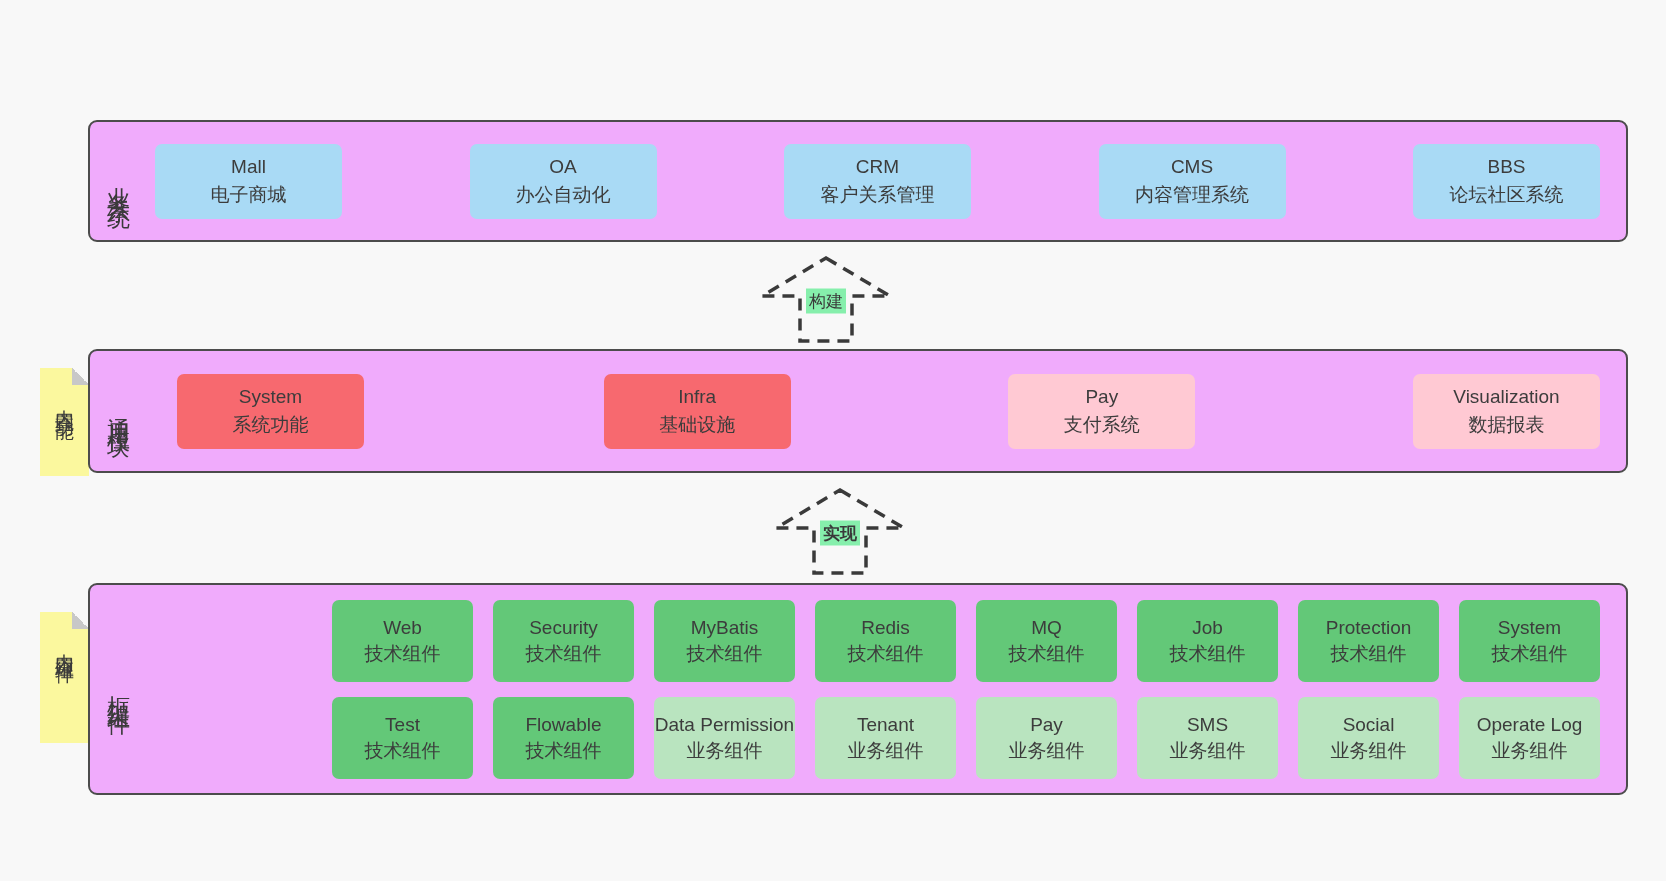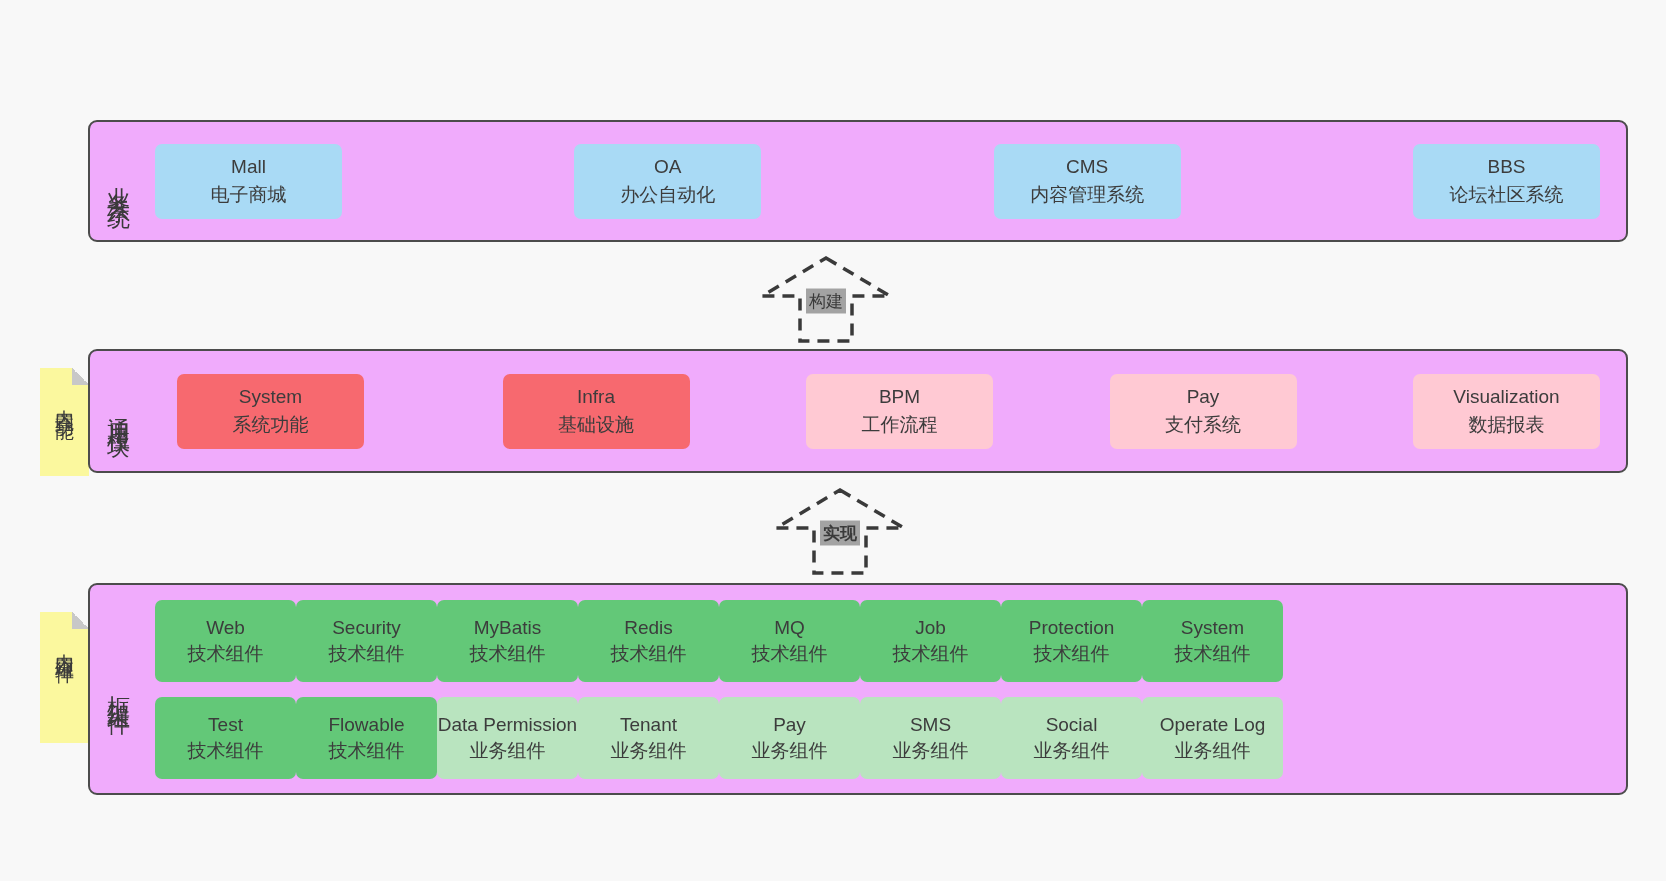--- a/index.html
+++ b/index.html
@@ -41,21 +41,21 @@
     align-items:center;
     padding:0 26px 0 20px;
   }
   .rows {
     flex:1;
     display:flex;
     flex-direction:column;
     gap:15px;
     padding:0 26px 0 20px;
   }
-  .row { display:flex; justify-content:flex-start; }
+  .row { display:flex; justify-content:flex-end;gap:20px; }
 
   
   .box {
     display:flex;
     flex-direction:column;
     justify-content:center;
     align-items:center;
     text-align:center;
     border-radius:7px;
     font-size:19px;
@@ -101,21 +101,21 @@
     fill:none;
     stroke:#3a3a3a;
     stroke-width:3.5;
     stroke-dasharray:12 8;
     stroke-linecap:butt;
   }
   .arrow-label {
     position:absolute;
     left:50%; top:52%;
     transform:translate(-50%,-50%);
-    background:#a3a3a3;
+    background:#86efac;
     padding:1px 3px;
     font-size:17px;
     color:#3a3a3a;
     white-space:nowrap;
   }
 </style>
 </head>
 <body>
 
 <div class="stage">
@@ -123,20 +123,24 @@
   <div class="panel" style="left:88px; top:120px; width:1540px; height:122px;">
     <div class="panel-label">业务系统</div>
     <div class="boxes">
       <div class="box box-lg blue">
         <div>Mall</div>
         <div>电子商城</div>
       </div>
       <div class="box box-lg blue">
         <div>OA</div>
         <div>办公自动化</div>
+      </div>
+      <div class="box box-lg blue">
+        <div>CRM</div>
+        <div>客户关系管理</div>
       </div>
       <div class="box box-lg blue">
         <div>CMS</div>
         <div>内容管理系统</div>
       </div>
       <div class="box box-lg blue">
         <div>BBS</div>
         <div>论坛社区系统</div>
       </div>
     </div>
@@ -158,24 +162,20 @@
     <div class="boxes">
       <div class="box box-lg red">
         <div>System</div>
         <div>系统功能</div>
       </div>
       <div class="box box-lg red">
         <div>Infra</div>
         <div>基础设施</div>
       </div>
       <div class="box box-lg pink">
-        <div>BPM</div>
-        <div>工作流程</div>
-      </div>
-      <div class="box box-lg pink">
         <div>Pay</div>
         <div>支付系统</div>
       </div>
       <div class="box box-lg pink">
         <div>Visualization</div>
         <div>数据报表</div>
       </div>
     </div>
   </div>
 

